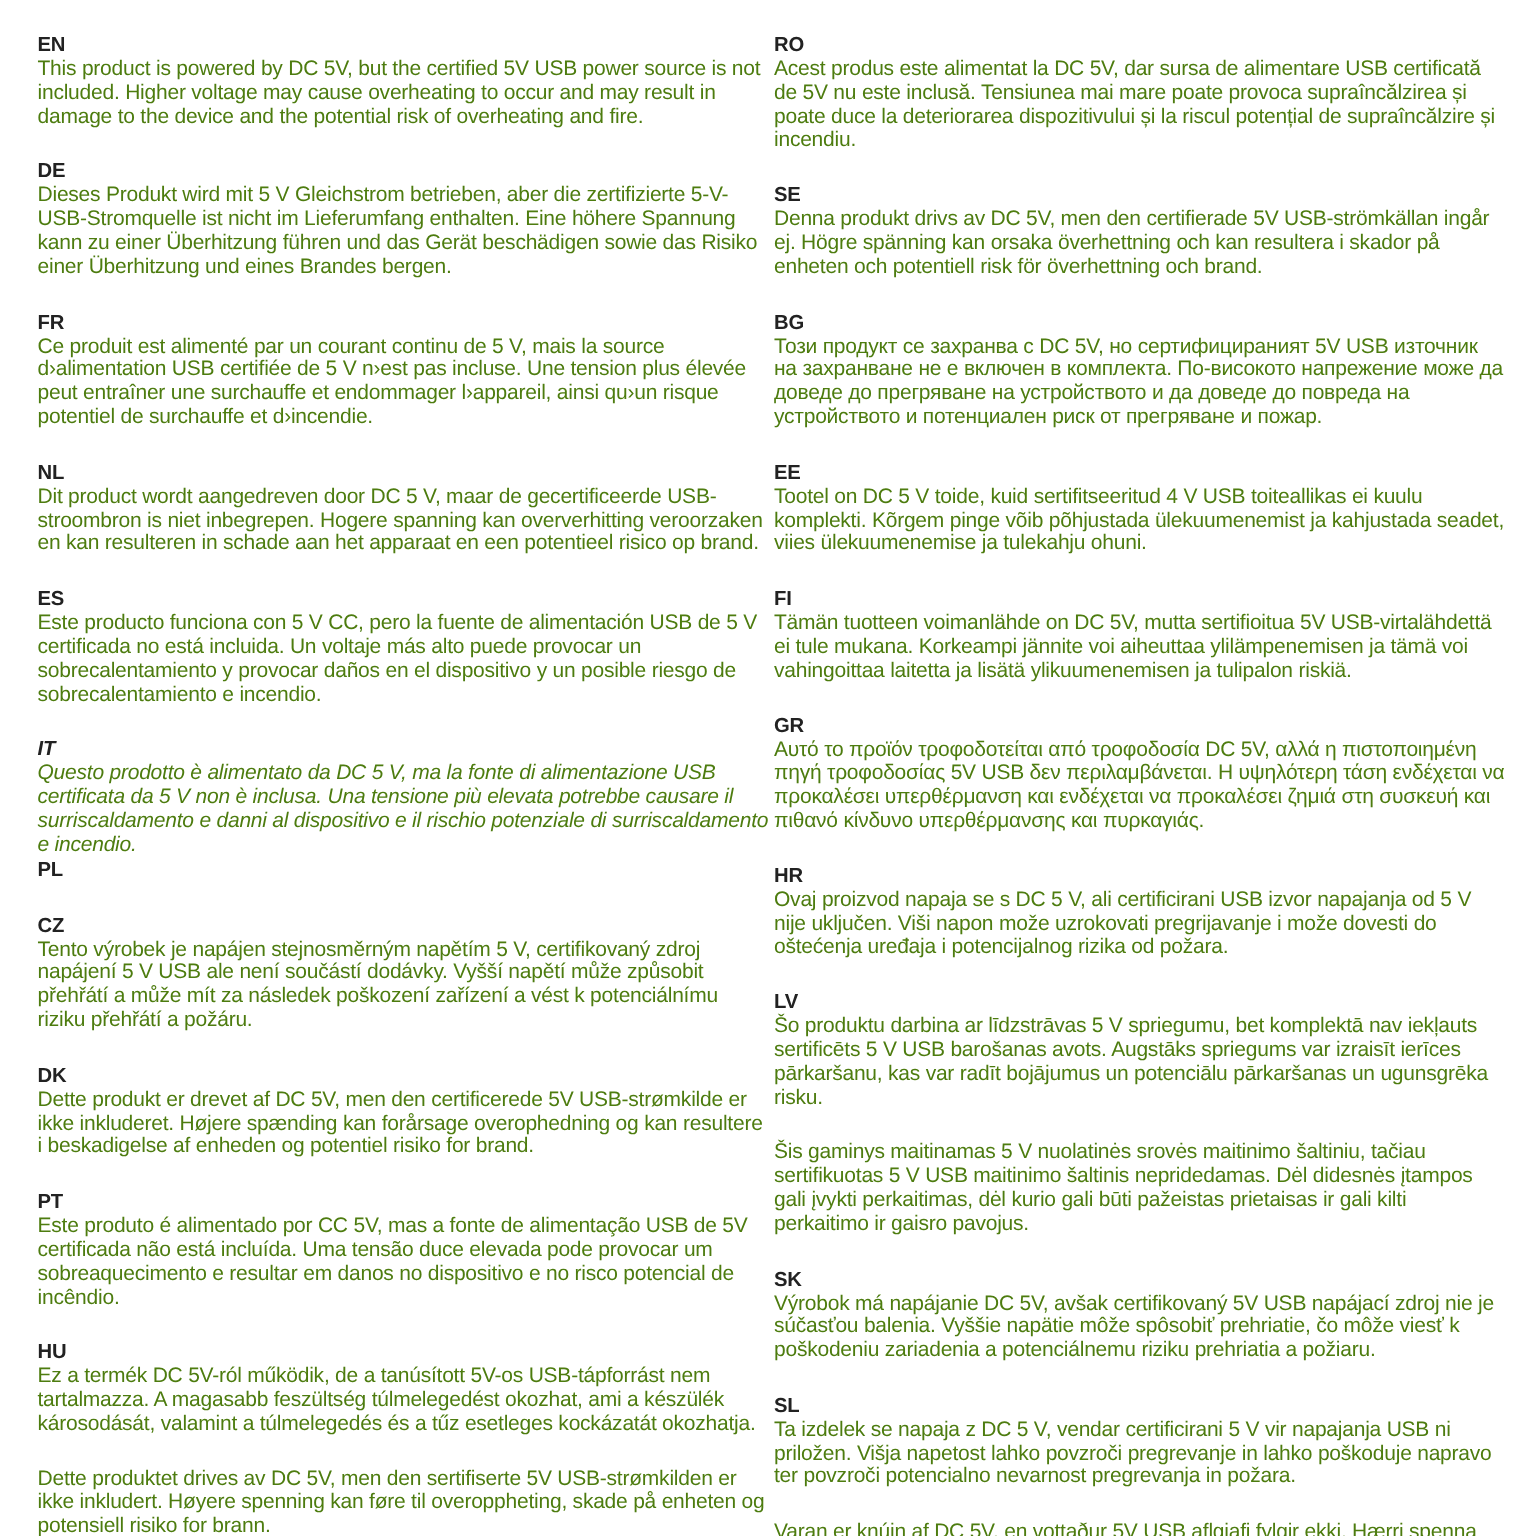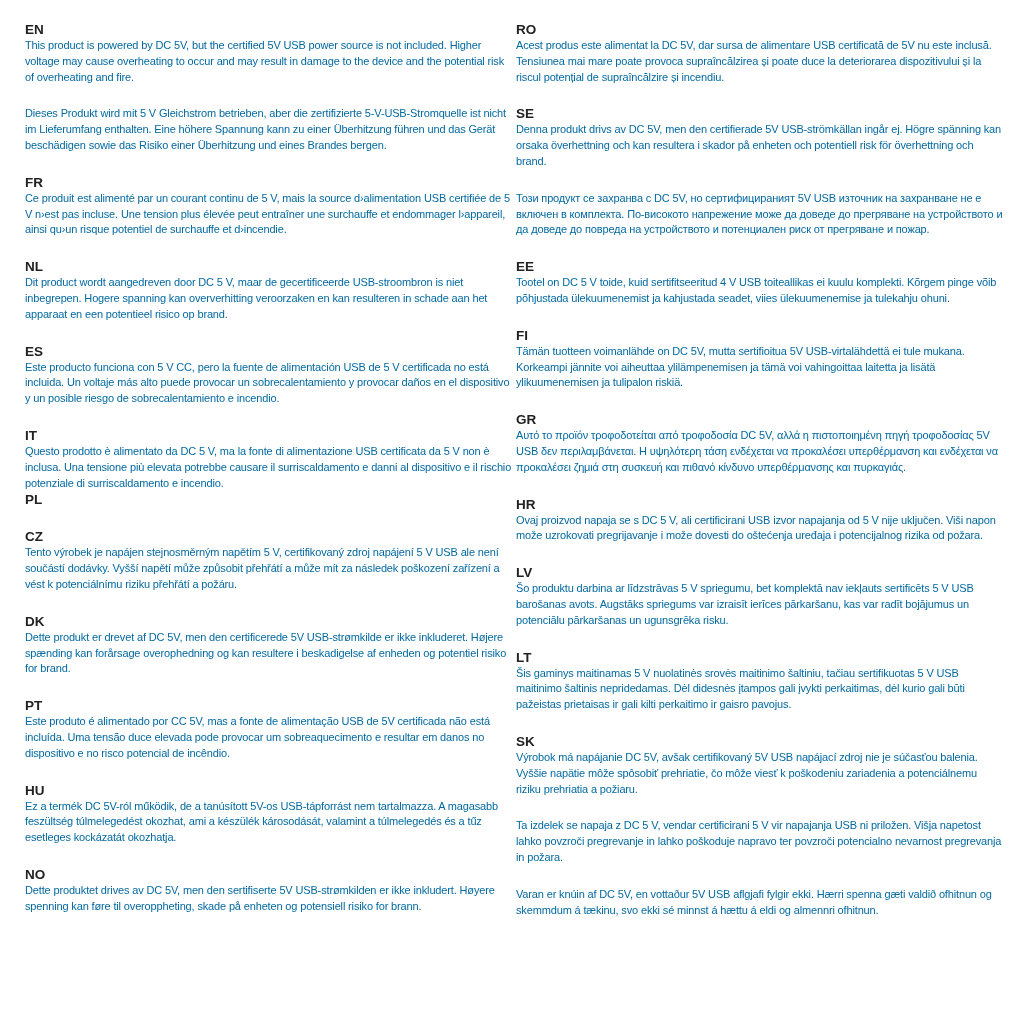--- a/index.html
+++ b/index.html
@@ -21,48 +21,50 @@
   }
   .col {
     width: 488px;
     flex: 0 0 488px;
   }
   section.lang {
     margin-bottom: 21px;
   }
   section.lang.tight {
     margin-bottom: 1px;
+    font-style: italic;
   }
   h2.code {
     font-size: 13.5px;
     font-weight: bold;
     line-height: 16px;
     letter-spacing: -0.1px;
     color: #222222;
   }
   p.body {
-    font-size: 11px;
+    font-size: 14px;
     line-height: 15.8px;
     letter-spacing: -0.15px;
-    color: #0369a1;
+    color: #4d7c0f;
   }
 </style>
 </head>
 <body>
 
 <div class="page">
 
   <div class="col">
 
     <section class="lang">
       <h2 class="code">EN</h2>
       <p class="body">This product is powered by DC 5V, but the certified 5V USB power source is not included. Higher voltage may cause overheating to occur and may result in damage to the device and the potential risk of overheating and fire.</p>
     </section>
 
     <section class="lang">
+      <h2 class="code">DE</h2>
       <p class="body">Dieses Produkt wird mit 5 V Gleichstrom betrieben, aber die zertifizierte 5-V-USB-Stromquelle ist nicht im Lieferumfang enthalten. Eine höhere Spannung kann zu einer Überhitzung führen und das Gerät beschädigen sowie das Risiko einer Überhitzung und eines Brandes bergen.</p>
     </section>
 
     <section class="lang">
       <h2 class="code">FR</h2>
       <p class="body">Ce produit est alimenté par un courant continu de 5 V, mais la source d›alimentation USB certifiée de 5 V n›est pas incluse. Une tension plus élevée peut entraîner une surchauffe et endommager l›appareil, ainsi qu›un risque potentiel de surchauffe et d›incendie.</p>
     </section>
 
     <section class="lang">
       <h2 class="code">NL</h2>
@@ -97,39 +99,39 @@
       <h2 class="code">PT</h2>
       <p class="body">Este produto é alimentado por CC 5V, mas a fonte de alimentação USB de 5V certificada não está incluída. Uma tensão duce elevada pode provocar um sobreaquecimento e resultar em danos no dispositivo e no risco potencial de incêndio.</p>
     </section>
 
     <section class="lang">
       <h2 class="code">HU</h2>
       <p class="body">Ez a termék DC 5V-ról működik, de a tanúsított 5V-os USB-tápforrást nem tartalmazza. A magasabb feszültség túlmelegedést okozhat, ami a készülék károsodását, valamint a túlmelegedés és a tűz esetleges kockázatát okozhatja.</p>
     </section>
 
     <section class="lang">
-      <h2 class="code">NO</h2>
       <p class="body">Dette produktet drives av DC 5V, men den sertifiserte 5V USB-strømkilden er ikke inkludert. Høyere spenning kan føre til overoppheting, skade på enheten og potensiell risiko for brann.</p>
     </section>
 
   </div>
 
   <div class="col">
 
     <section class="lang">
       <h2 class="code">RO</h2>
       <p class="body">Acest produs este alimentat la DC 5V, dar sursa de alimentare USB certificată de 5V nu este inclusă. Tensiunea mai mare poate provoca supraîncălzirea și poate duce la deteriorarea dispozitivului și la riscul potențial de supraîncălzire și incendiu.</p>
     </section>
 
     <section class="lang">
       <h2 class="code">SE</h2>
       <p class="body">Denna produkt drivs av DC 5V, men den certifierade 5V USB-strömkällan ingår ej. Högre spänning kan orsaka överhettning och kan resultera i skador på enheten och potentiell risk för överhettning och brand.</p>
     </section>
 
     <section class="lang">
+      <h2 class="code">BG</h2>
       <p class="body">Този продукт се захранва с DC 5V, но сертифицираният 5V USB източник на захранване не е включен в комплекта. По-високото напрежение може да доведе до прегряване на устройството и да доведе до повреда на устройството и потенциален риск от прегряване и пожар.</p>
     </section>
 
     <section class="lang">
       <h2 class="code">EE</h2>
       <p class="body">Tootel on DC 5 V toide, kuid sertifitseeritud 4 V USB toiteallikas ei kuulu komplekti. Kõrgem pinge võib põhjustada ülekuumenemist ja kahjustada seadet, viies ülekuumenemise ja tulekahju ohuni.</p>
     </section>
 
     <section class="lang">
       <h2 class="code">FI</h2>
@@ -145,30 +147,30 @@
       <h2 class="code">HR</h2>
       <p class="body">Ovaj proizvod napaja se s DC 5 V, ali certificirani USB izvor napajanja od 5 V nije uključen. Viši napon može uzrokovati pregrijavanje i može dovesti do oštećenja uređaja i potencijalnog rizika od požara.</p>
     </section>
 
     <section class="lang">
       <h2 class="code">LV</h2>
       <p class="body">Šo produktu darbina ar līdzstrāvas 5 V spriegumu, bet komplektā nav iekļauts sertificēts 5 V USB barošanas avots. Augstāks spriegums var izraisīt ierīces pārkaršanu, kas var radīt bojājumus un potenciālu pārkaršanas un ugunsgrēka risku.</p>
     </section>
 
     <section class="lang">
-      <h2 class="code">LT</h2>
       <p class="body">Šis gaminys maitinamas 5 V nuolatinės srovės maitinimo šaltiniu, tačiau sertifikuotas 5 V USB maitinimo šaltinis nepridedamas. Dėl didesnės įtampos gali įvykti perkaitimas, dėl kurio gali būti pažeistas prietaisas ir gali kilti perkaitimo ir gaisro pavojus.</p>
     </section>
 
     <section class="lang">
       <h2 class="code">SK</h2>
       <p class="body">Výrobok má napájanie DC 5V, avšak certifikovaný 5V USB napájací zdroj nie je súčasťou balenia. Vyššie napätie môže spôsobiť prehriatie, čo môže viesť k poškodeniu zariadenia a potenciálnemu riziku prehriatia a požiaru.</p>
     </section>
 
     <section class="lang">
+      <h2 class="code">SL</h2>
       <p class="body">Ta izdelek se napaja z DC 5 V, vendar certificirani 5 V vir napajanja USB ni priložen. Višja napetost lahko povzroči pregrevanje in lahko poškoduje napravo ter povzroči potencialno nevarnost pregrevanja in požara.</p>
     </section>
 
     <section class="lang">
       <p class="body">Varan er knúin af DC 5V, en vottaður 5V USB aflgjafi fylgir ekki. Hærri spenna gæti valdið ofhitnun og skemmdum á tækinu, svo ekki sé minnst á hættu á eldi og almennri ofhitnun.</p>
     </section>
 
   </div>
 
 </div>

